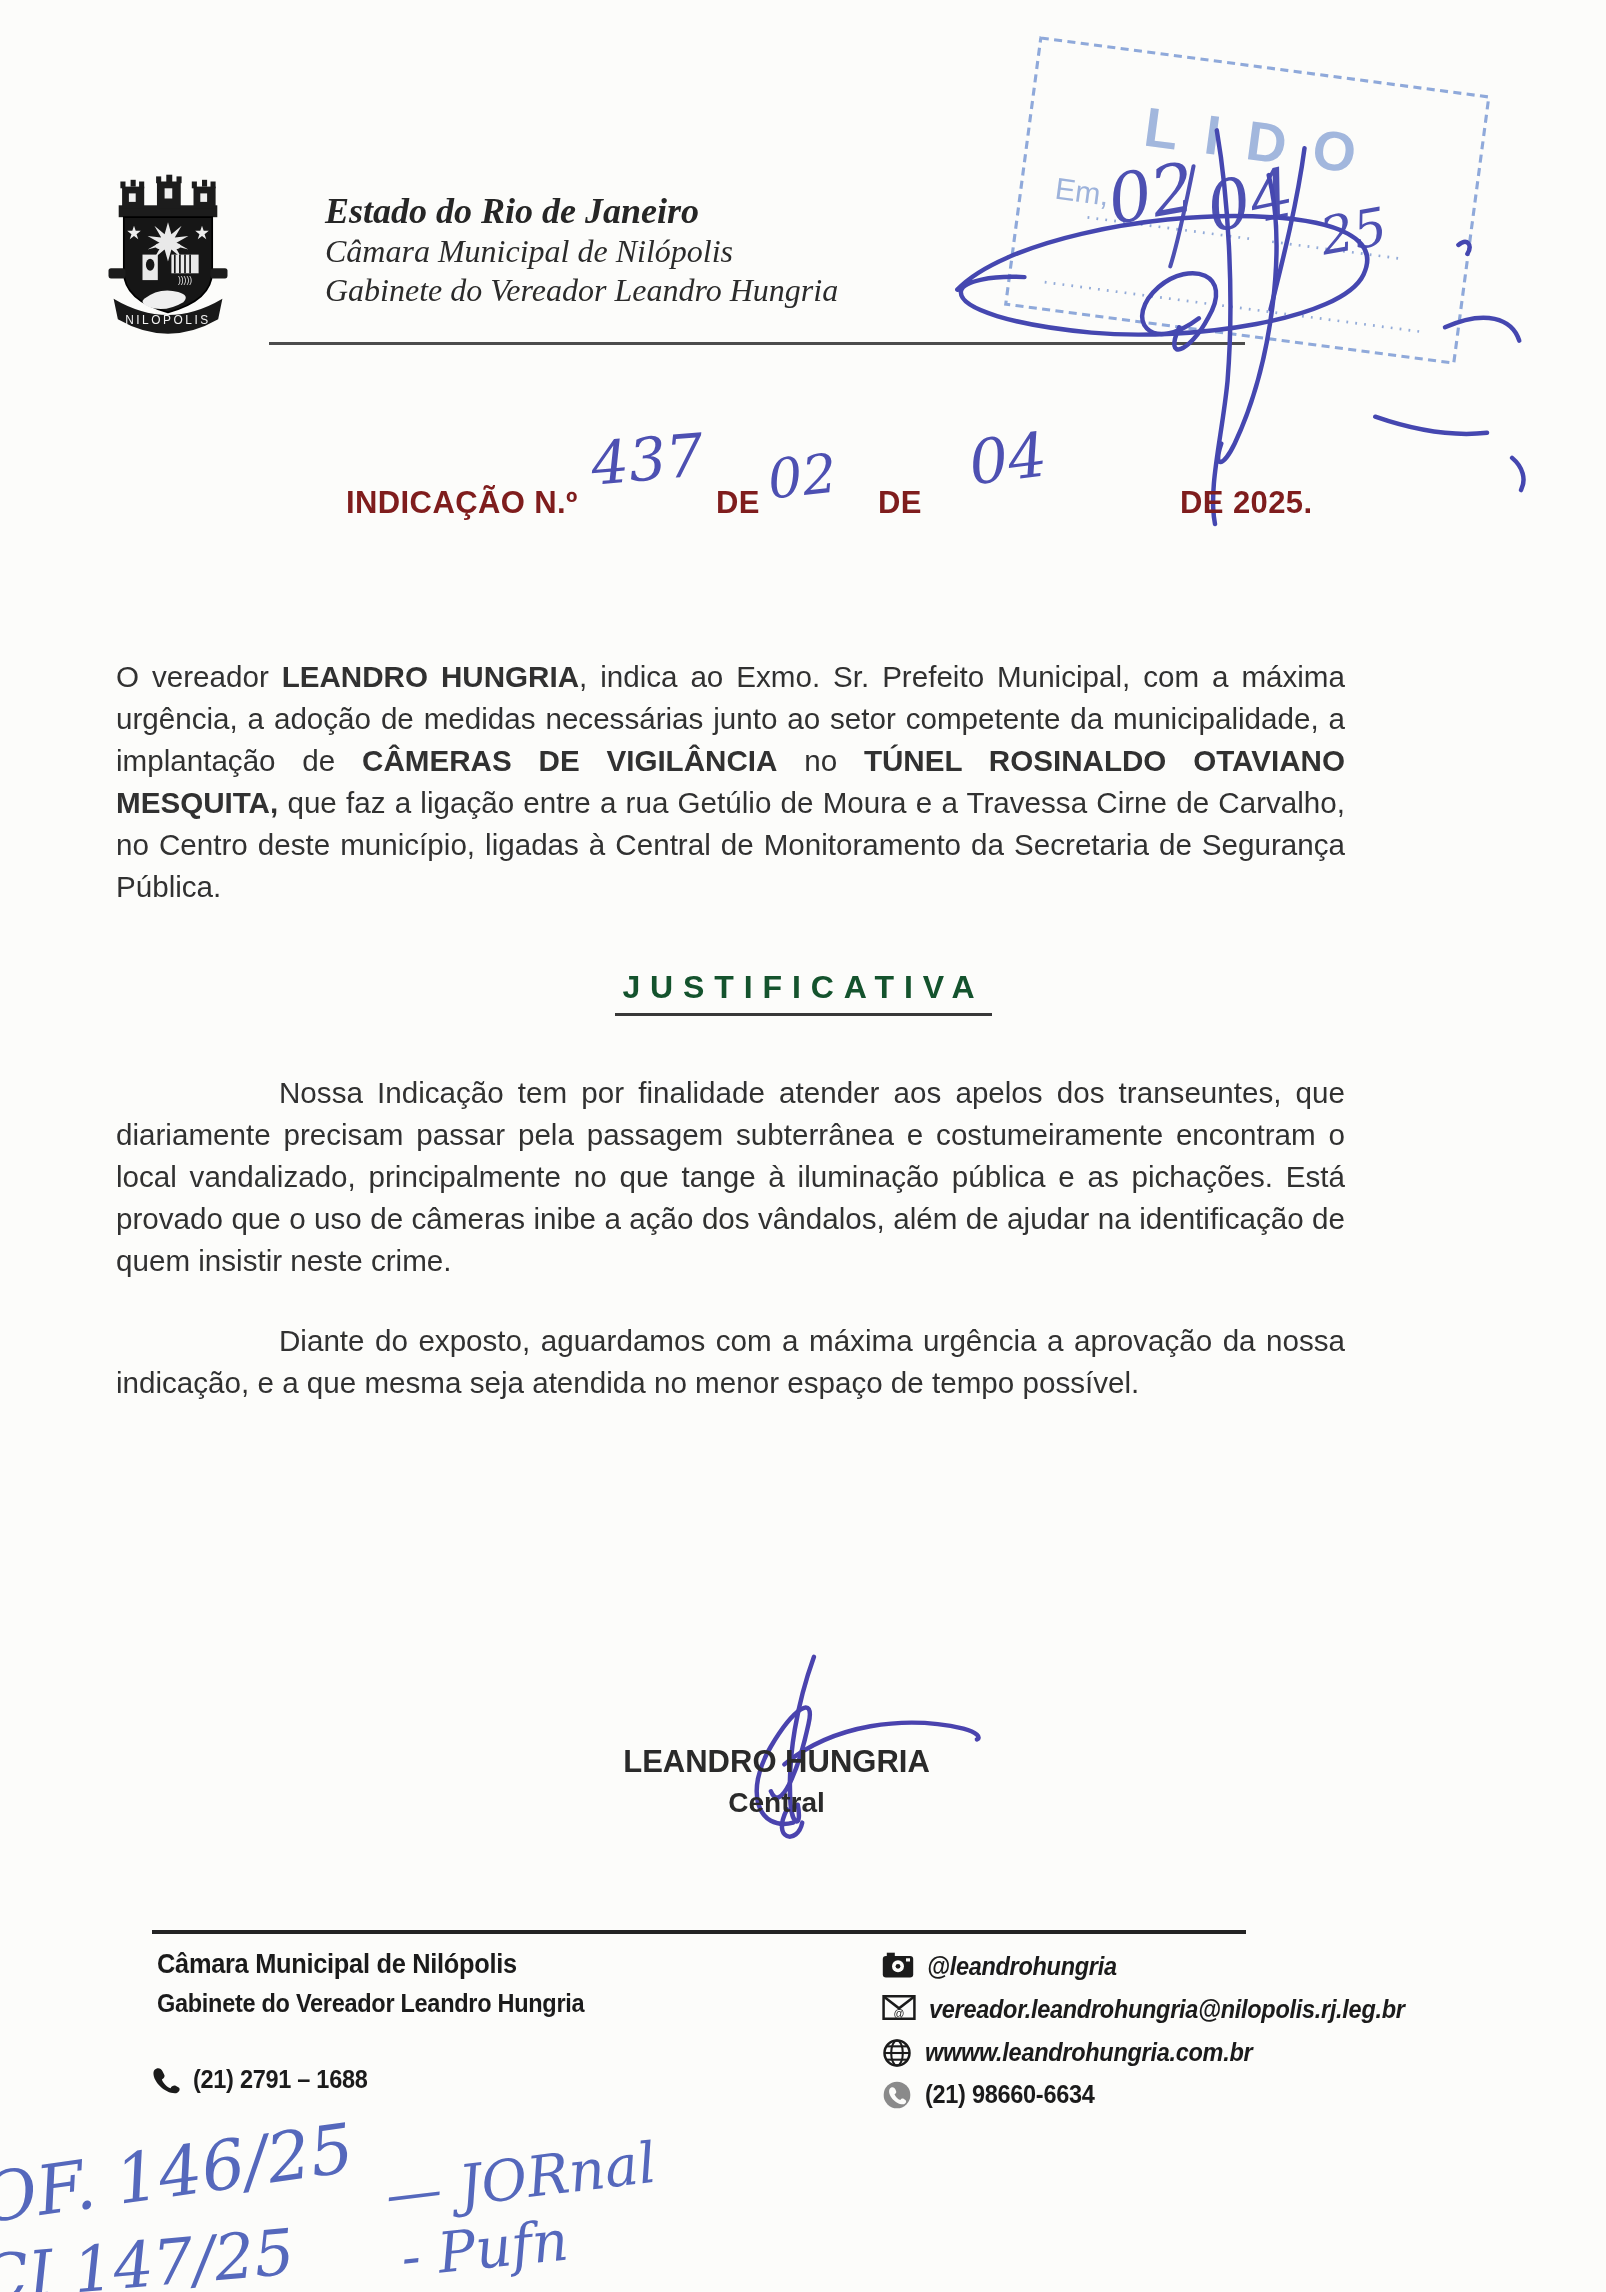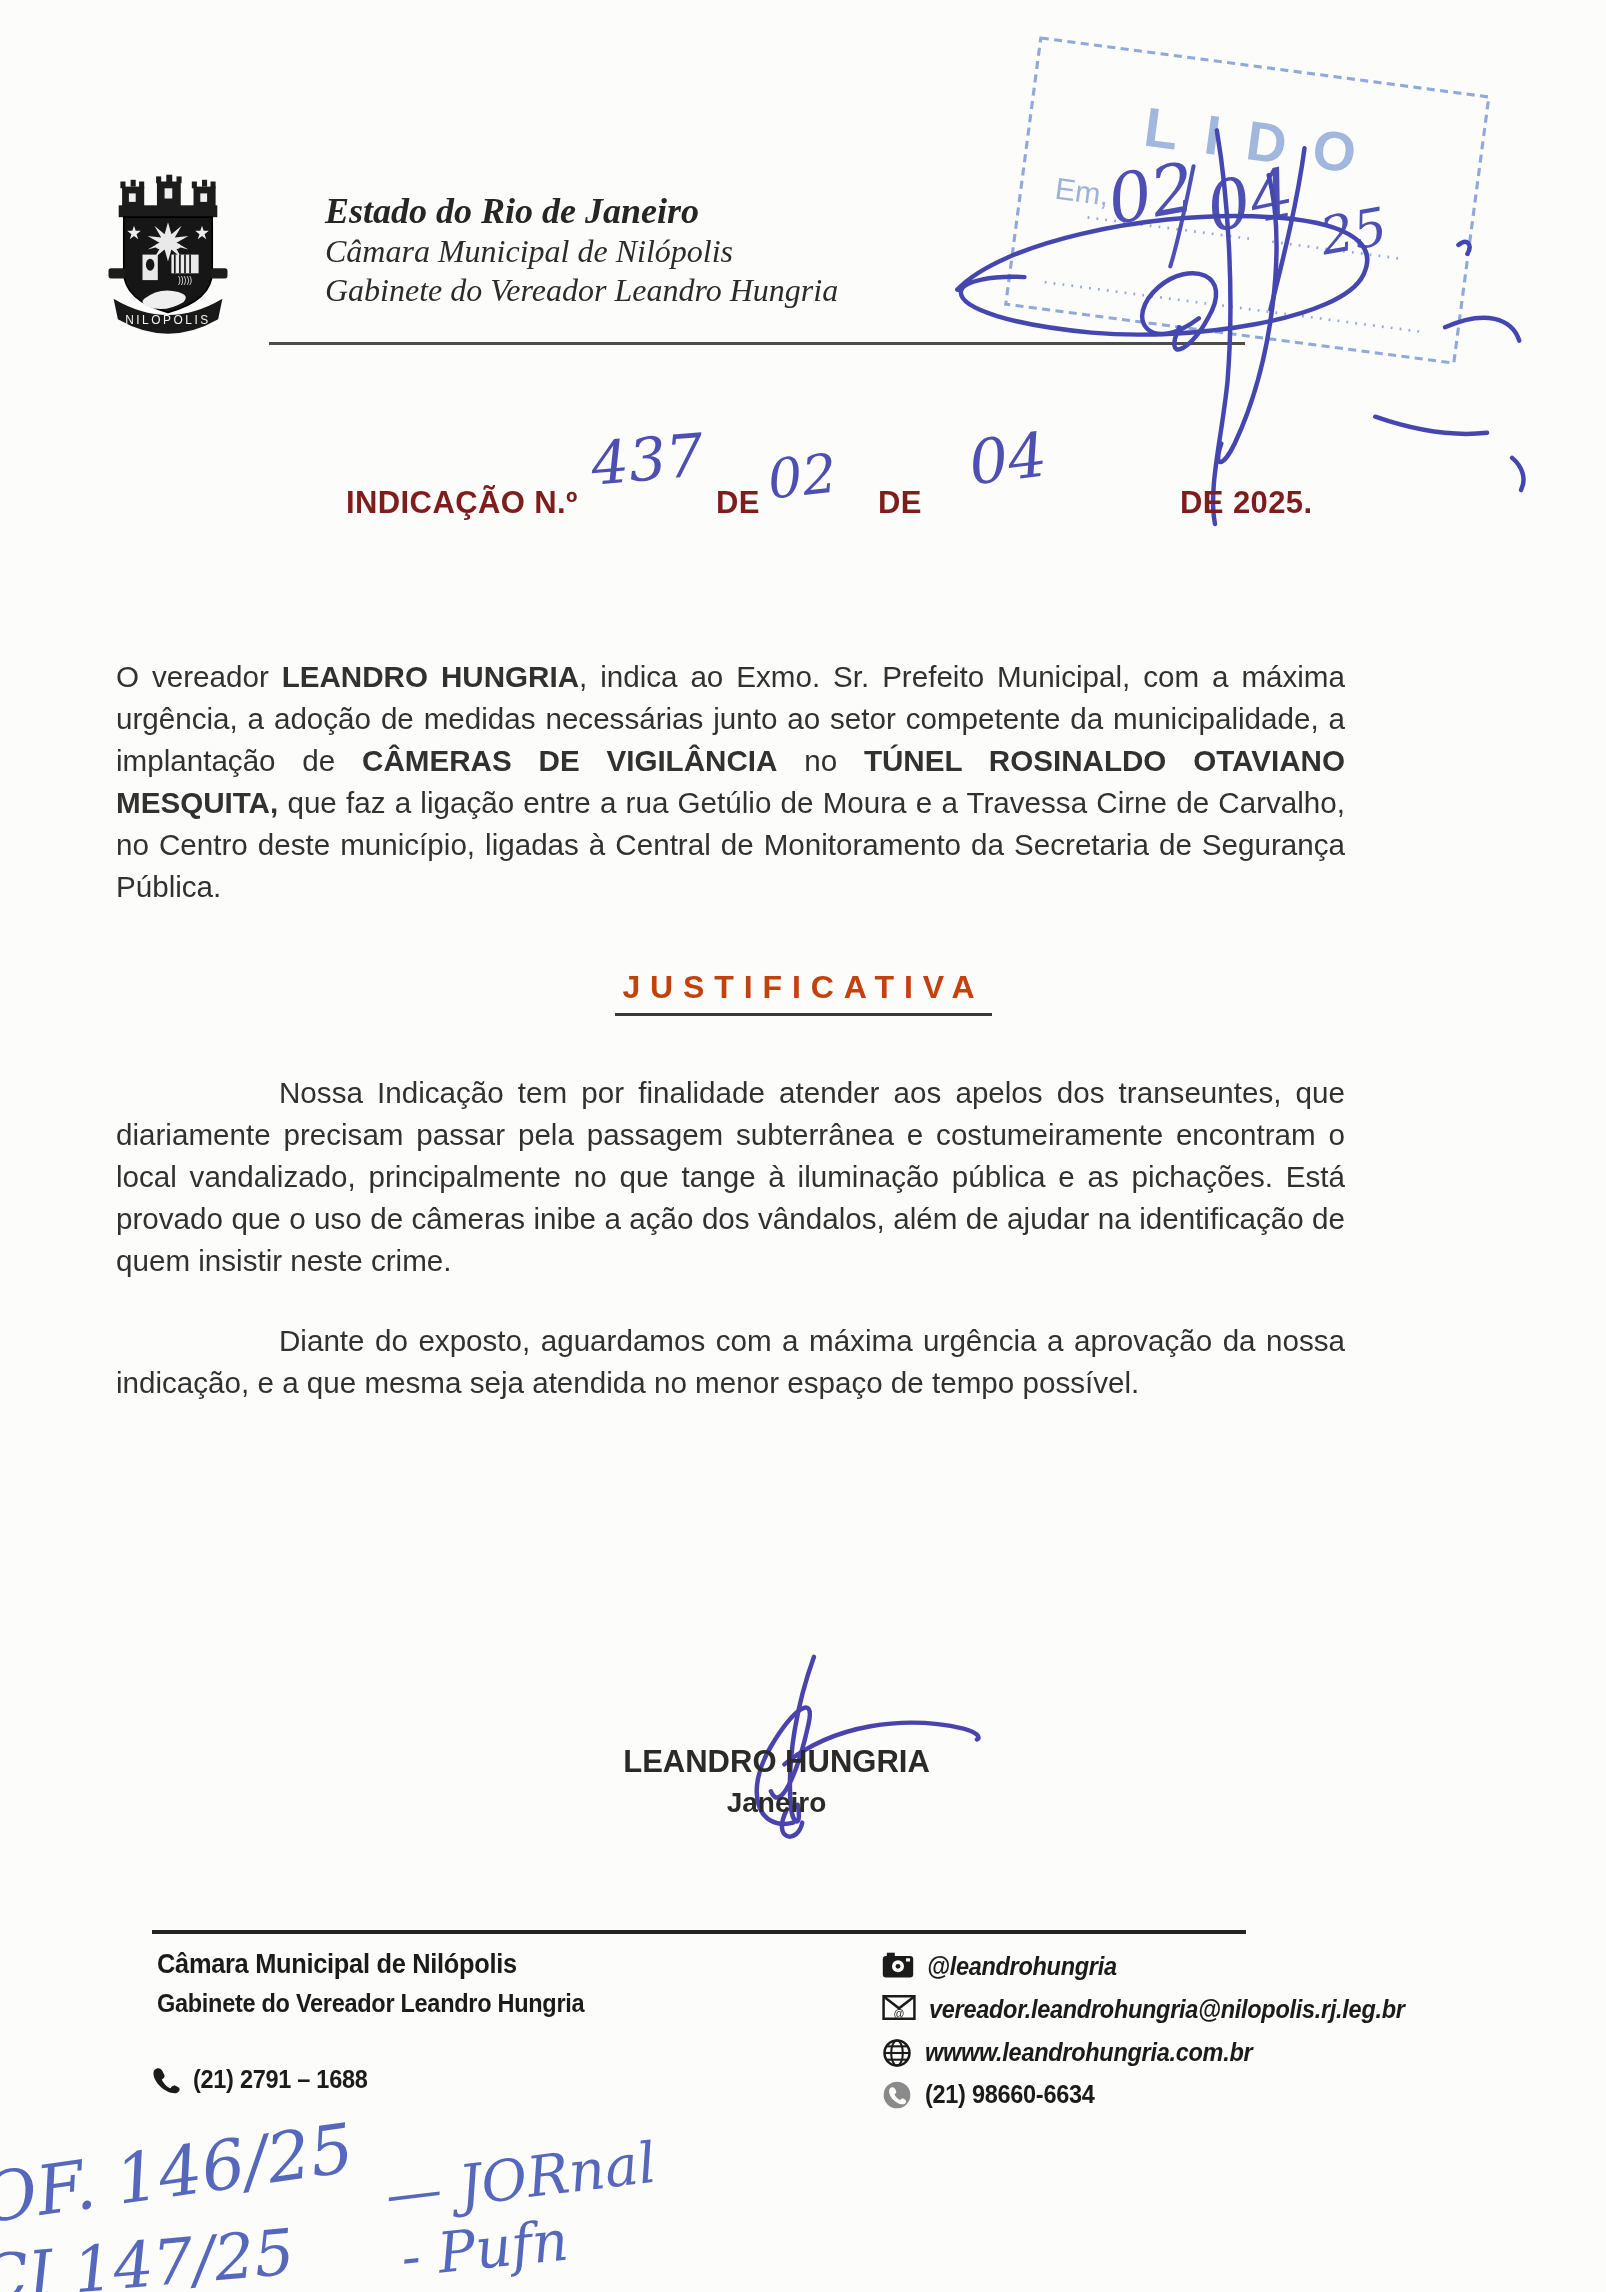--- a/index.html
+++ b/index.html
@@ -16,21 +16,21 @@
   .hdr2{font-size:32px;color:#2b2b2b;}
   .rule{background:#4c4c4c;height:3.1px;}
   .title-piece{font-size:31px;font-weight:bold;color:#7f1d1d;letter-spacing:0.4px;white-space:nowrap;}
   .hw{font-family:"DejaVu Serif",serif;font-style:italic;white-space:nowrap;}
   .hw-num{color:#4d50b2;}
   .body-text{font-size:29.6px;line-height:42px;text-align:justify;color:#313131;width:1229px;}
   .indent{text-indent:163px;}
   .heading-wrap{left:0;top:969px;width:1607px;text-align:center;}
   .heading{
     display:inline-block;font-size:32px;font-weight:bold;letter-spacing:9.9px;
-    color:#c2410c;border-bottom:3.6px solid #383838;padding:0 7.2px 7.2px 7.2px;white-space:nowrap;
+    color:#14532d;border-bottom:3.6px solid #383838;padding:0 7.2px 7.2px 7.2px;white-space:nowrap;
   }
   .sig-name{font-size:31px;font-weight:bold;color:#2a2a2a;text-align:center;width:1021px;}
   .sig-role{font-size:28px;font-weight:bold;color:#2a2a2a;text-align:center;width:1021px;}
   .foot-line{background:#242424;height:3.6px;}
   .foot-row{display:flex;align-items:flex-start;gap:12.5px;white-space:nowrap;}
   .foot-text{
     font-size:25px;font-weight:bold;color:#1b1b1b;letter-spacing:-0.3px;
     transform:scaleX(.94);transform-origin:left center;
   }
   .foot-org{font-size:27px;}
@@ -141,21 +141,21 @@
 
   <svg class="abs" style="left:708px;top:1639px;" width="287" height="206" viewBox="0 0 320 230">
     <g stroke="#4a43ae" stroke-width="5" fill="none" stroke-linecap="round">
       <path d="M95,205 C55,215 40,170 70,120 C95,78 120,60 112,95 C100,150 80,195 70,170"></path>
       <path d="M118,20 C100,70 88,130 92,185 C94,208 105,212 100,185"></path>
       <path d="M85,140 C140,95 220,85 285,100 C300,104 305,110 300,112"></path>
       <path d="M88,190 C70,225 100,230 105,205"></path>
     </g>
   </svg>
   <div class="abs sig-name" style="left:266px;top:1744px;">LEANDRO HUNGRIA</div>
-  <div class="abs sig-role" style="left:266px;top:1787px;">Janeiro</div>
+  <div class="abs sig-role" style="left:266px;top:1787px;">Central</div>
 
   <div class="abs foot-line" style="left:152px;top:1930px;width:1094px;"></div>
 
   <div class="abs foot-text foot-org" style="left:157px;top:1949px;">Câmara Municipal de Nilópolis</div>
   <div class="abs foot-text" style="left:157px;top:1989px;">Gabinete do Vereador Leandro Hungria</div>
 
 
   <div class="abs foot-row" style="left:150px;top:2065px;">
     <svg width="30" height="30" viewBox="0 0 48 48">
       <path d="M10,6 C14,4 18,6 20,10 L23,16 C24,19 22,22 19,23 C21,29 27,35 33,37 C34,34 38,32 41,33 L46,36 C49,38 47,44 42,45 C24,47 2,24 6,10 C6.5,8 8,7 10,6 Z" fill="#1b1b1b"></path>

